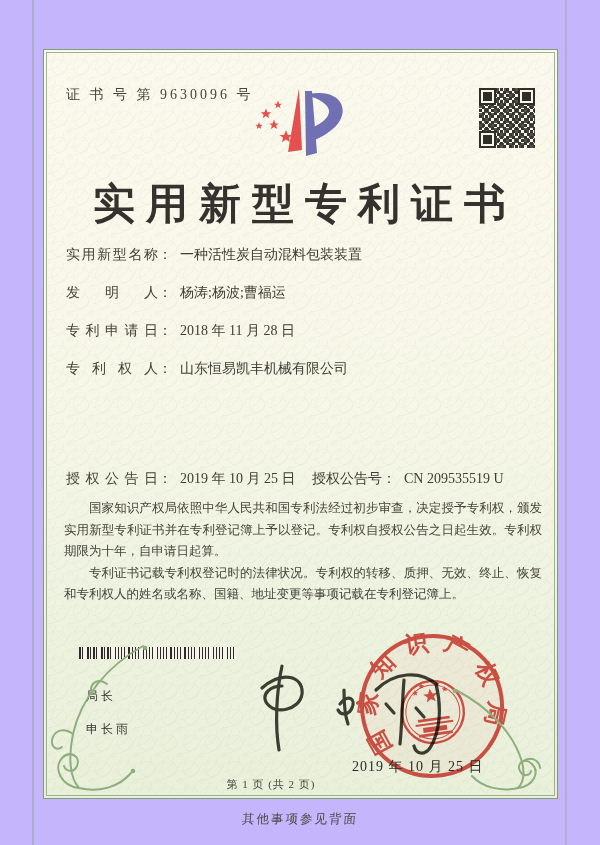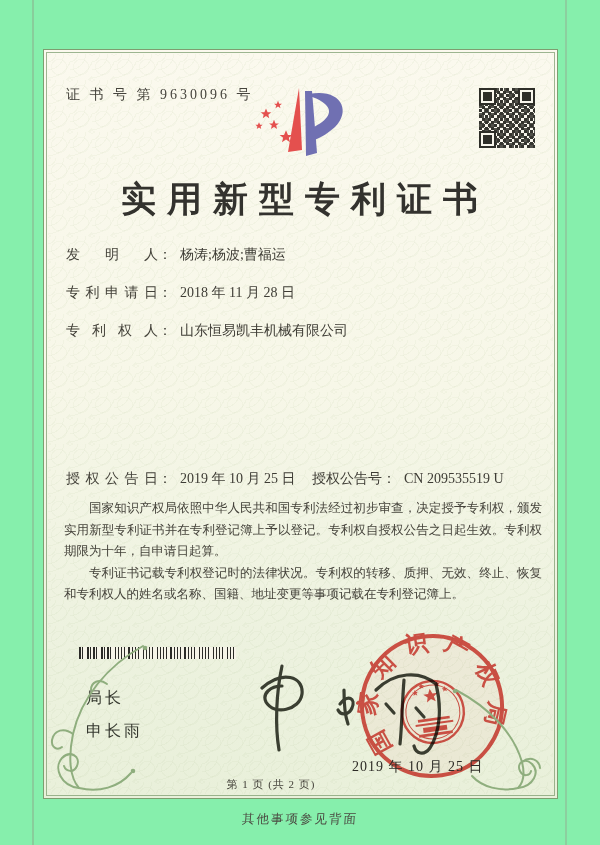--- a/index.html
+++ b/index.html
@@ -1,19 +1,19 @@
 <!DOCTYPE html>
 <html><head>
 <meta charset="utf-8">
 <style>
   html,body{margin:0;padding:0;}
   .page{
     position:relative;
     width:600px;height:845px;
-    background:#86efac;
+    background:#c4b5fd;
     overflow:hidden;
     font-family:"Liberation Serif","DejaVu Serif",serif;
     color:#3b3a35;
   }
   
   .edge-left{position:absolute;left:32px;top:0;width:2px;height:845px;background:rgba(140,165,135,.45);}
   .edge-right{position:absolute;left:565px;top:0;width:2px;height:845px;background:rgba(150,160,140,.40);}
 
   
   .frame{
@@ -43,21 +43,21 @@
       repeating-conic-gradient(rgba(52,52,46,.85) 0% 25%, transparent 0% 50%),
       repeating-conic-gradient(#34342e 0% 25%, #f8f6ec 0% 50%);
     background-size:10px 10px,6px 6px;
   }
   .qr .finder{position:absolute;width:13px;height:13px;border:2.5px solid #2e2e28;background:#f8f6ec;}
   .qr .finder::after{content:"";position:absolute;inset:2px;background:#2e2e28;}
   .qr .f-tl{left:0;top:0;} .qr .f-tr{right:0;top:0;} .qr .f-bl{left:0;bottom:0;}
 
   .title{
     position:absolute;left:43px;top:176px;width:513px;text-align:center;
-    font-size:35px;letter-spacing:11px;text-indent:11px;color:#33322e;font-weight:600;
+    font-size:42px;letter-spacing:11px;text-indent:11px;color:#33322e;font-weight:600;
   }
 
   .fields{position:absolute;left:66px;top:246px;width:478px;}
   .field-row{position:relative;height:38px;font-size:14px;color:#3e3c35;white-space:nowrap;}
   .field-label{display:inline-block;width:92px;text-align:justify;text-align-last:justify;color:#44423a;}
   .field-colon{display:inline-block;margin-right:8px;}
   .grant-row{position:absolute;left:66px;top:470px;width:478px;font-size:14px;color:#3e3c35;white-space:nowrap;}
   .grant-no-group{position:absolute;left:246px;top:0;}
 
   .body-text{
@@ -70,21 +70,21 @@
     position:absolute;left:79px;top:647px;width:157px;height:12px;
     background:repeating-linear-gradient(90deg,
       #2b2b27 0 1.5px,#f6f4e8 1.5px 3px,
       #2b2b27 3px 4px,#f6f4e8 4px 7.5px,
       #2b2b27 7.5px 9.5px,#f6f4e8 9.5px 11px,
       #2b2b27 11px 11.8px,#f6f4e8 11.8px 14px);
   }
 
   .commissioner-title,.commissioner-name{
     position:absolute;left:86px;font-family:"Liberation Sans","DejaVu Sans",sans-serif;
-    font-size:16px;letter-spacing:3px;color:#35382f;font-weight:500;
+    font-size:12px;letter-spacing:3px;color:#35382f;font-weight:500;
   }
   .commissioner-title{top:688px;}
   .commissioner-name{top:721px;}
 
   .signature{position:absolute;left:252px;top:652px;width:190px;height:115px;mix-blend-mode:multiply;}
 
   .seal{position:absolute;left:356px;top:630px;width:152px;height:152px;mix-blend-mode:multiply;opacity:.92;}
   .seal-date{
     position:absolute;left:352px;top:758px;font-size:14px;letter-spacing:1px;color:#2d2b26;z-index:5;
   }
@@ -130,20 +130,23 @@
 
   <div class="qr">
     <div class="finder f-tl"></div>
     <div class="finder f-tr"></div>
     <div class="finder f-bl"></div>
   </div>
 
   <div class="title">实用新型专利证书</div>
 
   <div class="fields">
+    <div class="field-row">
+      <span class="field-label">实用新型名称</span><span class="field-colon">：</span><span class="field-value">一种活性炭自动混料包装装置</span>
+    </div>
     <div class="field-row">
       <span class="field-label">发明人</span><span class="field-colon">：</span><span class="field-value">杨涛;杨波;曹福运</span>
     </div>
     <div class="field-row">
       <span class="field-label">专利申请日</span><span class="field-colon">：</span><span class="field-value">2018 年 11 月 28 日</span>
     </div>
     <div class="field-row">
       <span class="field-label">专利权人</span><span class="field-colon">：</span><span class="field-value">山东恒易凯丰机械有限公司</span>
     </div>
   </div>

